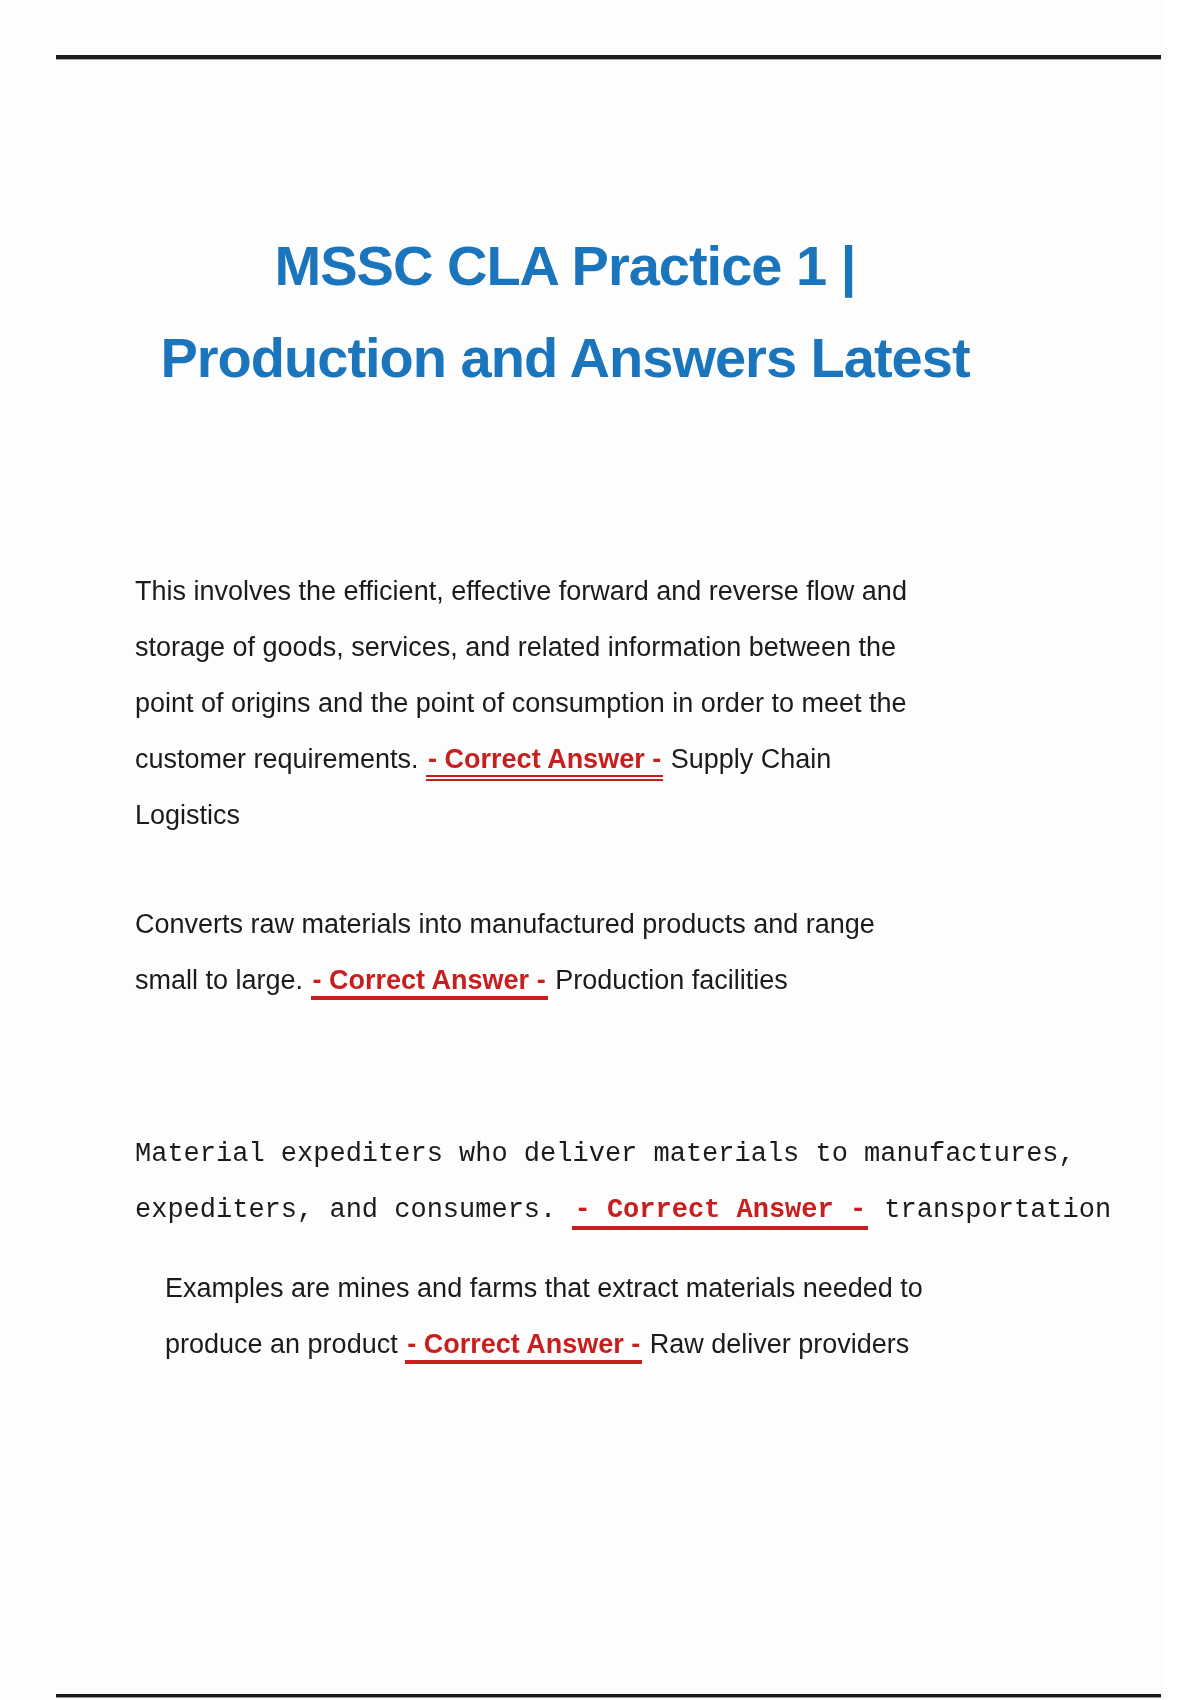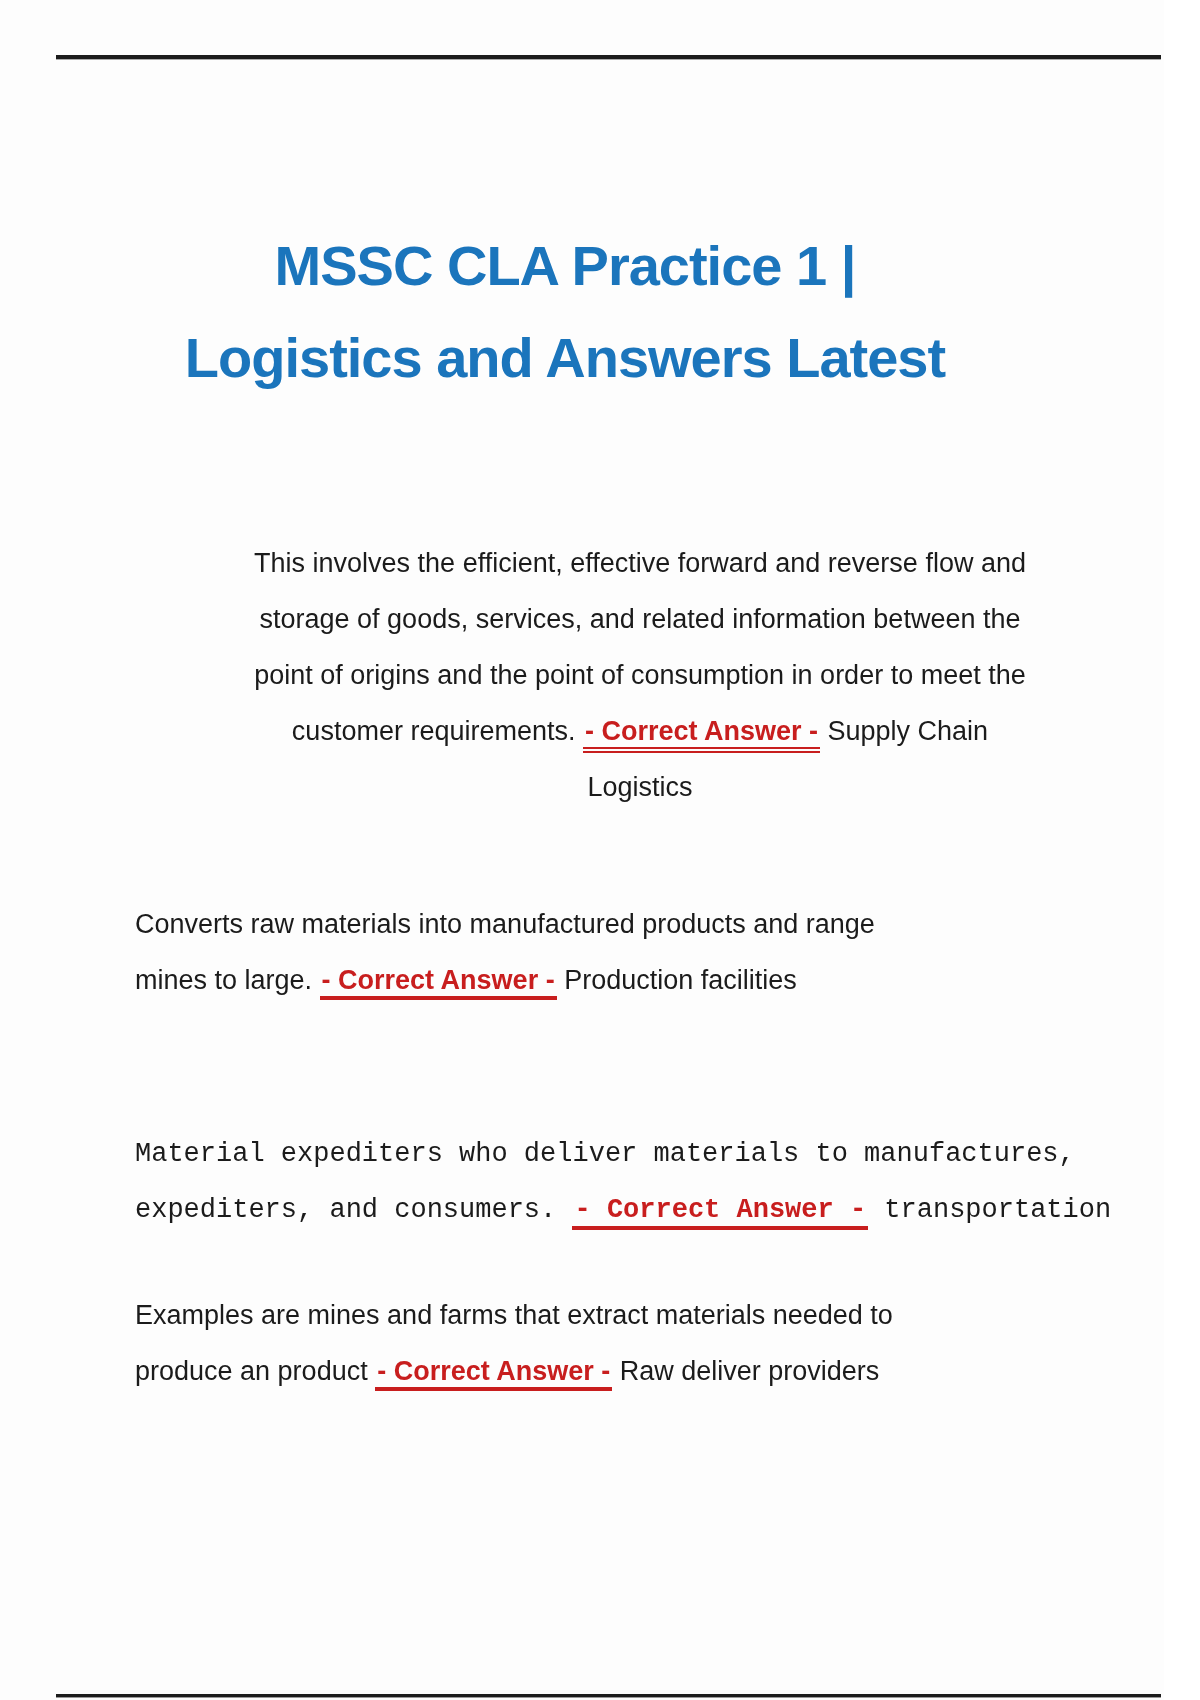--- a/index.html
+++ b/index.html
@@ -43,44 +43,44 @@
   .doc-title .title-line { white-space: nowrap; }
   .qa-para {
     position: absolute;
     left: 135px;
     width: 1010px;
     font-size: 27px;
     line-height: 56px;
     color: var(--ink);
     white-space: nowrap;
   }
-  .qa-0 { top: 535px; text-align: center; }
+  .qa-0 { top: 563px; }
   .qa-1 { top: 896px; }
   .qa-2 { top: 1126px; font-family: Liberation Mono, monospace; }
-  .qa-3 { top: 1287px; }
+  .qa-3 { top: 1260px; margin-left: 30px; }
   .marker {
     color: var(--red);
     font-weight: bold;
     padding: 0 2px 1px 2px;
   }
   .marker.double { border-bottom: 6px double var(--red); }
   .marker.solid  { border-bottom: 4px solid  var(--red); }
 </style>
 </head>
 <body>
 
 <div class="page">
   <div class="rule top"></div>
 
   <div class="doc-title">
     <div class="title-line">MSSC CLA Practice 1 |</div>
-    <div class="title-line">Logistics and Answers Latest</div>
+    <div class="title-line">Production and Answers Latest</div>
   </div>
 
   <div>
       <div class="qa-para qa-0"><span>This involves the efficient, effective forward and reverse flow and</span><br><span>storage of goods, services, and related information between the</span><br><span>point of origins and the point of consumption in order to meet the</span><br><span>customer requirements. </span><span class="marker double">- Correct Answer -</span><span> Supply Chain</span><br><span>Logistics</span></div>
-      <div class="qa-para qa-1"><span>Converts raw materials into manufactured products and range</span><br><span>mines to large. </span><span class="marker solid">- Correct Answer -</span><span> Production facilities</span></div>
+      <div class="qa-para qa-1"><span>Converts raw materials into manufactured products and range</span><br><span>small to large. </span><span class="marker solid">- Correct Answer -</span><span> Production facilities</span></div>
       <div class="qa-para qa-2"><span>Material expediters who deliver materials to manufactures,</span><br><span>expediters, and consumers. </span><span class="marker solid">- Correct Answer -</span><span> transportation</span></div>
       <div class="qa-para qa-3"><span>Examples are mines and farms that extract materials needed to</span><br><span>produce an product </span><span class="marker solid">- Correct Answer -</span><span> Raw deliver providers</span></div>
     </div>
 
   <div class="rule bottom"></div>
 </div>
 
 </body></html>

